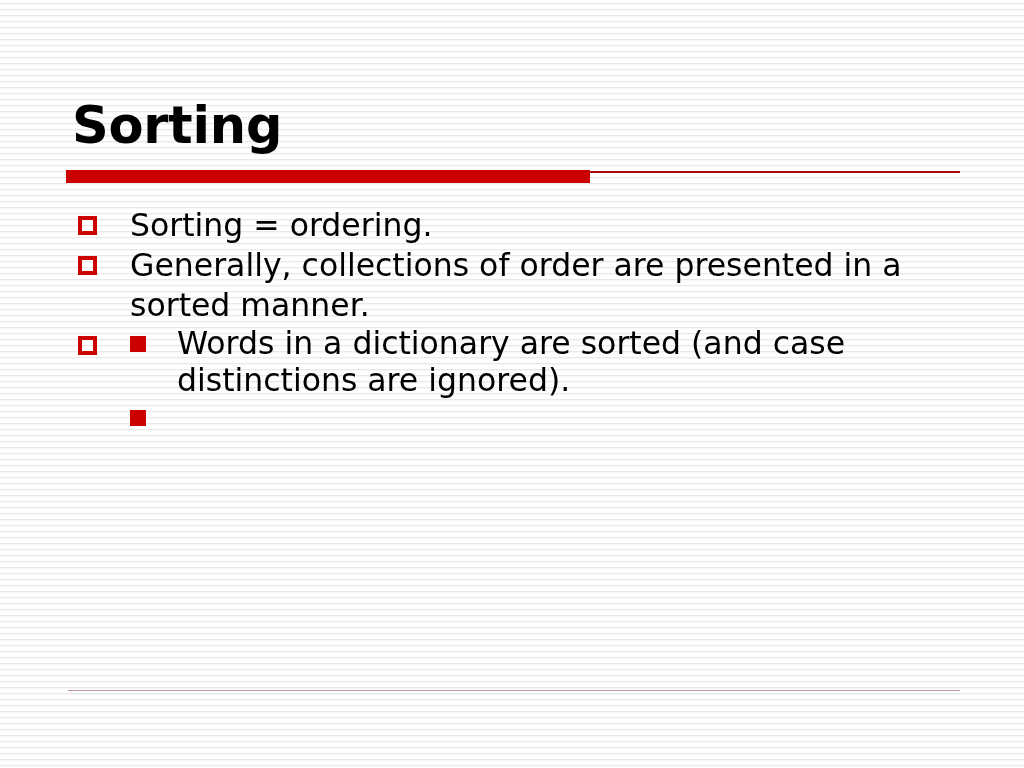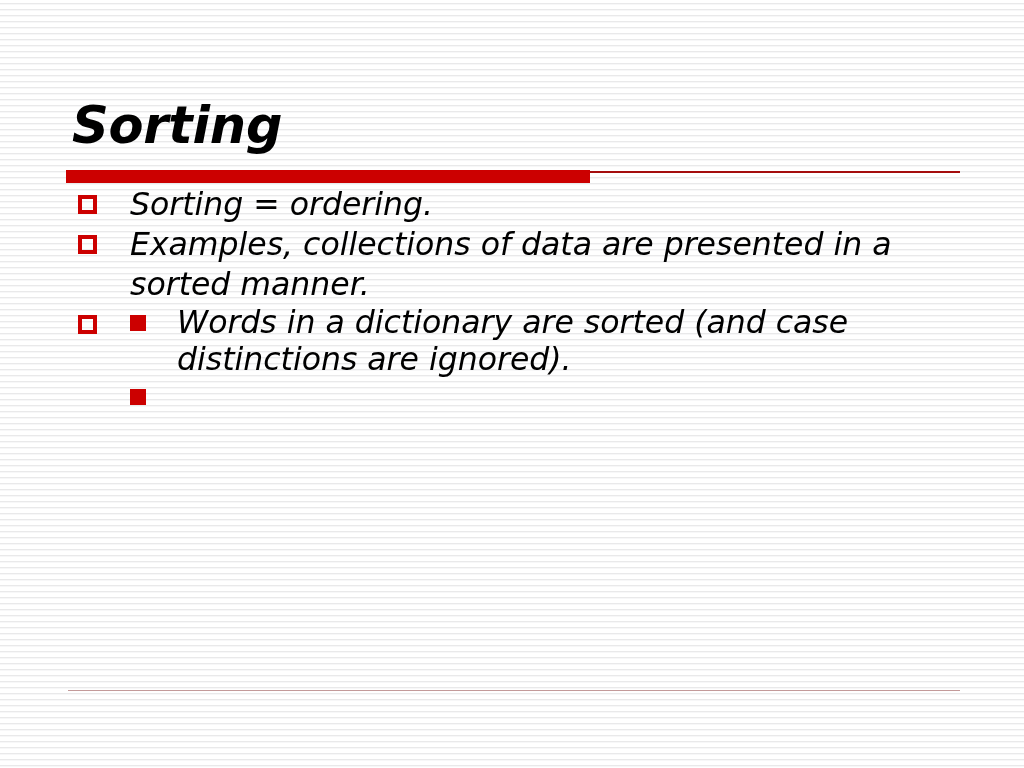--- a/index.html
+++ b/index.html
@@ -25,21 +25,20 @@
     background-image:repeating-linear-gradient(
         to bottom,
         #ffffff 0px,
         #ffffff 3px,
         #e9e9ea 3px,
         #e9e9ea 4px,
         #f7f7f8 4px,
         #f7f7f8 5px,
         #ffffff 5px,
         #ffffff 6px);
-    font-style:italic;
   }
 
   
   #title {
     position:absolute;
     left:72px;
     top:94px;
     width:880px;
     font-size:51px;
     line-height:64px;
@@ -70,21 +69,21 @@
     top:0;
     width:524px;
     height:13px;
     background:#cc0000;
   }
 
   
   #body {
     position:absolute;
     left:0;
-    top:184px;
+    top:205px;
     width:1024px;
   }
 
   .bullet {
     position:relative;
     display:block;
   }
 
   
   .lvl1 {
@@ -150,21 +149,21 @@
   <div id="body">
 
     <div class="bullet lvl1">
       <span class="marker"></span>
       <span class="txt">Sorting = ordering.</span>
     </div>
 
 
     <div class="bullet lvl1">
       <span class="marker"></span>
-      <span class="txt">Examples, collections of data are presented in a sorted manner.</span>
+      <span class="txt">Generally, collections of order are presented in a sorted manner.</span>
     </div>
 
     <div class="bullet lvl1">
       <span class="marker"></span>
     </div>
 
     <div class="bullet lvl2">
       <span class="marker"></span>
       <span class="txt">Words in a dictionary are sorted (and case distinctions are ignored).</span>
     </div>

